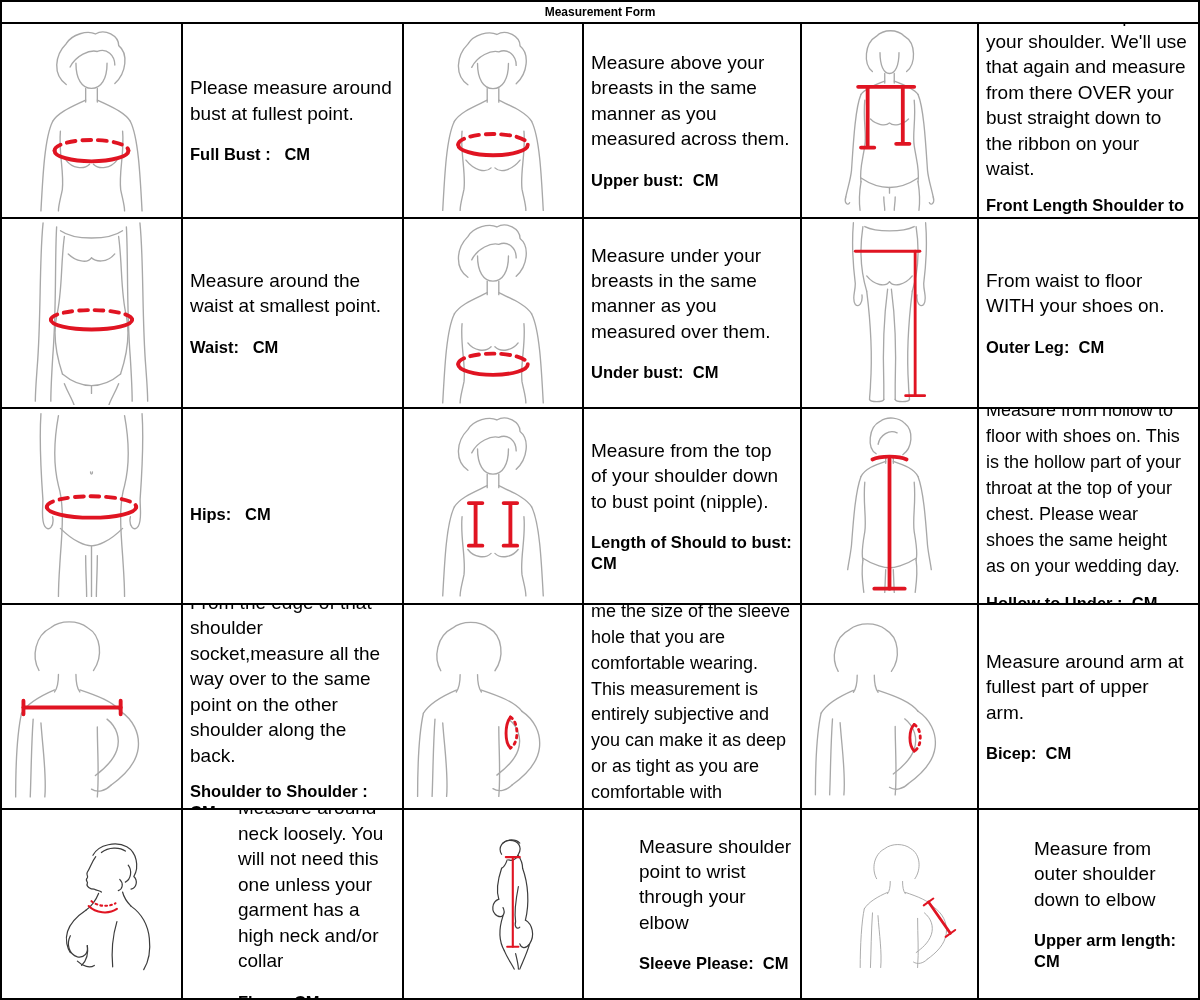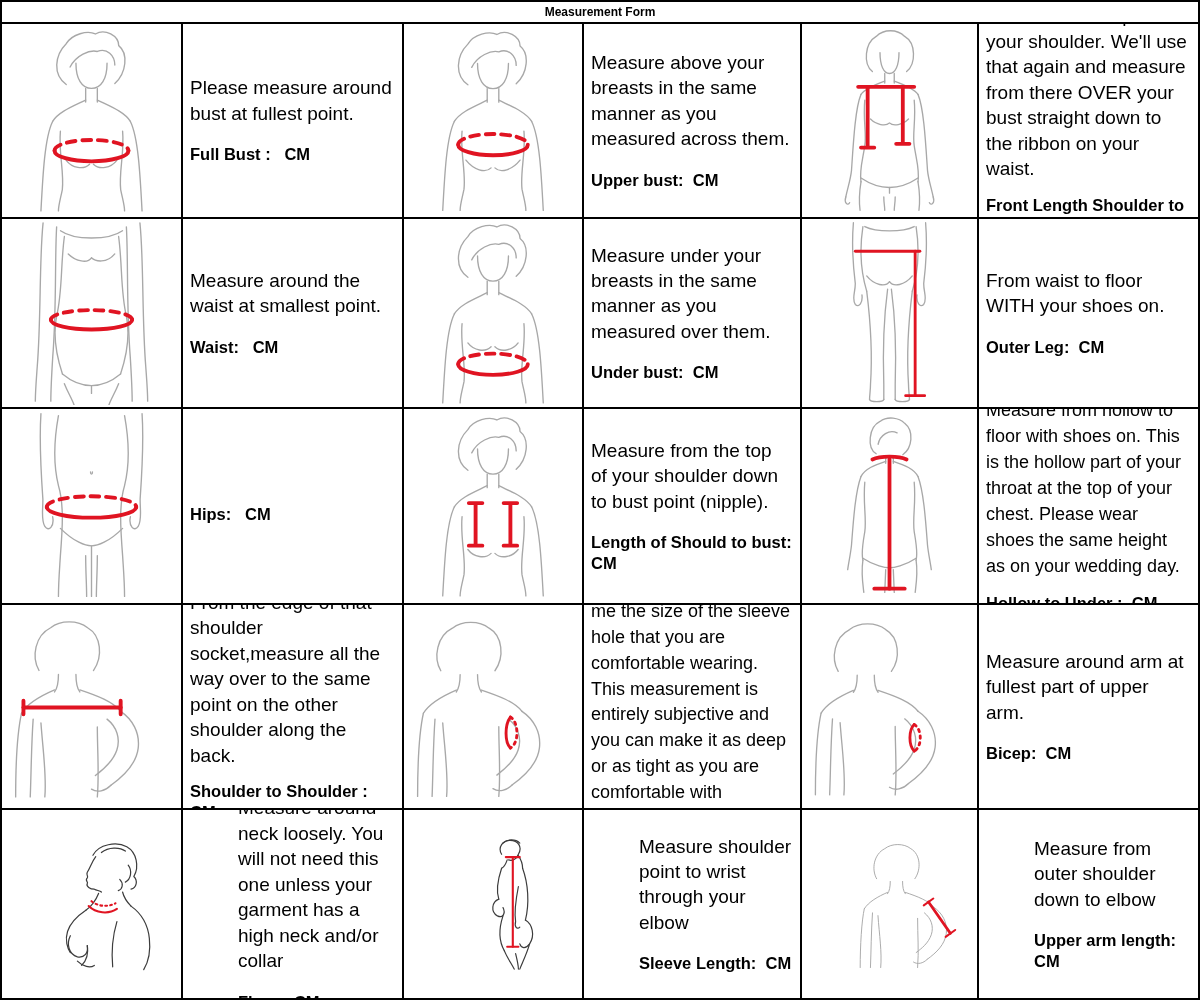--- a/index.html
+++ b/index.html
@@ -301,21 +301,21 @@
         <path class="b" d="M98,44 C106,66 108,94 102,118"></path>
         <path class="b" d="M102,118 C112,124 116,140 108,152 C102,160 96,158 94,152"></path>
         <path class="b" d="M72,162 C76,172 82,180 86,188 M108,152 C104,166 98,178 94,188 M88,166 C90,174 92,182 92,188"></path>
         <path class="b" d="M92,70 C88,90 86,106 88,120 C86,128 90,132 94,128"></path>
         <path class="r3" d="M84,28 L84,156"></path>
         <path class="r3" d="M74,28 L94,28 M76,156 L92,156"></path>
       </svg>
     </div>
     <div class="cell text-cell">
       <p class="desc">Measure shoulder point to wrist through your elbow</p>
-      <p class="label">Sleeve Length:  CM</p>
+      <p class="label">Sleeve Please:  CM</p>
     </div>
 
     <div class="cell img-cell">
       <svg class="fig" viewBox="0 0 180 190">
         <path class="b" d="M36,58 C28,44 32,22 48,14 C58,6 76,6 86,14 C100,22 102,44 92,58"></path>
         <path class="b" d="M56,62 C56,70 55,76 52,80 M74,62 C74,70 75,76 78,80"></path>
         <path class="b" d="M52,78 C38,84 24,92 18,102 M78,78 C96,84 112,90 120,100"></path>
         <path class="b" d="M18,102 C14,120 12,156 12,188 M30,108 C28,136 28,164 27,188 M38,112 C40,140 44,166 42,188"></path>
         <path class="b" d="M120,100 C132,108 140,122 138,138 C136,154 124,166 110,176"></path>
         <path class="b" d="M106,108 C116,116 120,128 116,140 C112,152 102,160 94,166"></path>

